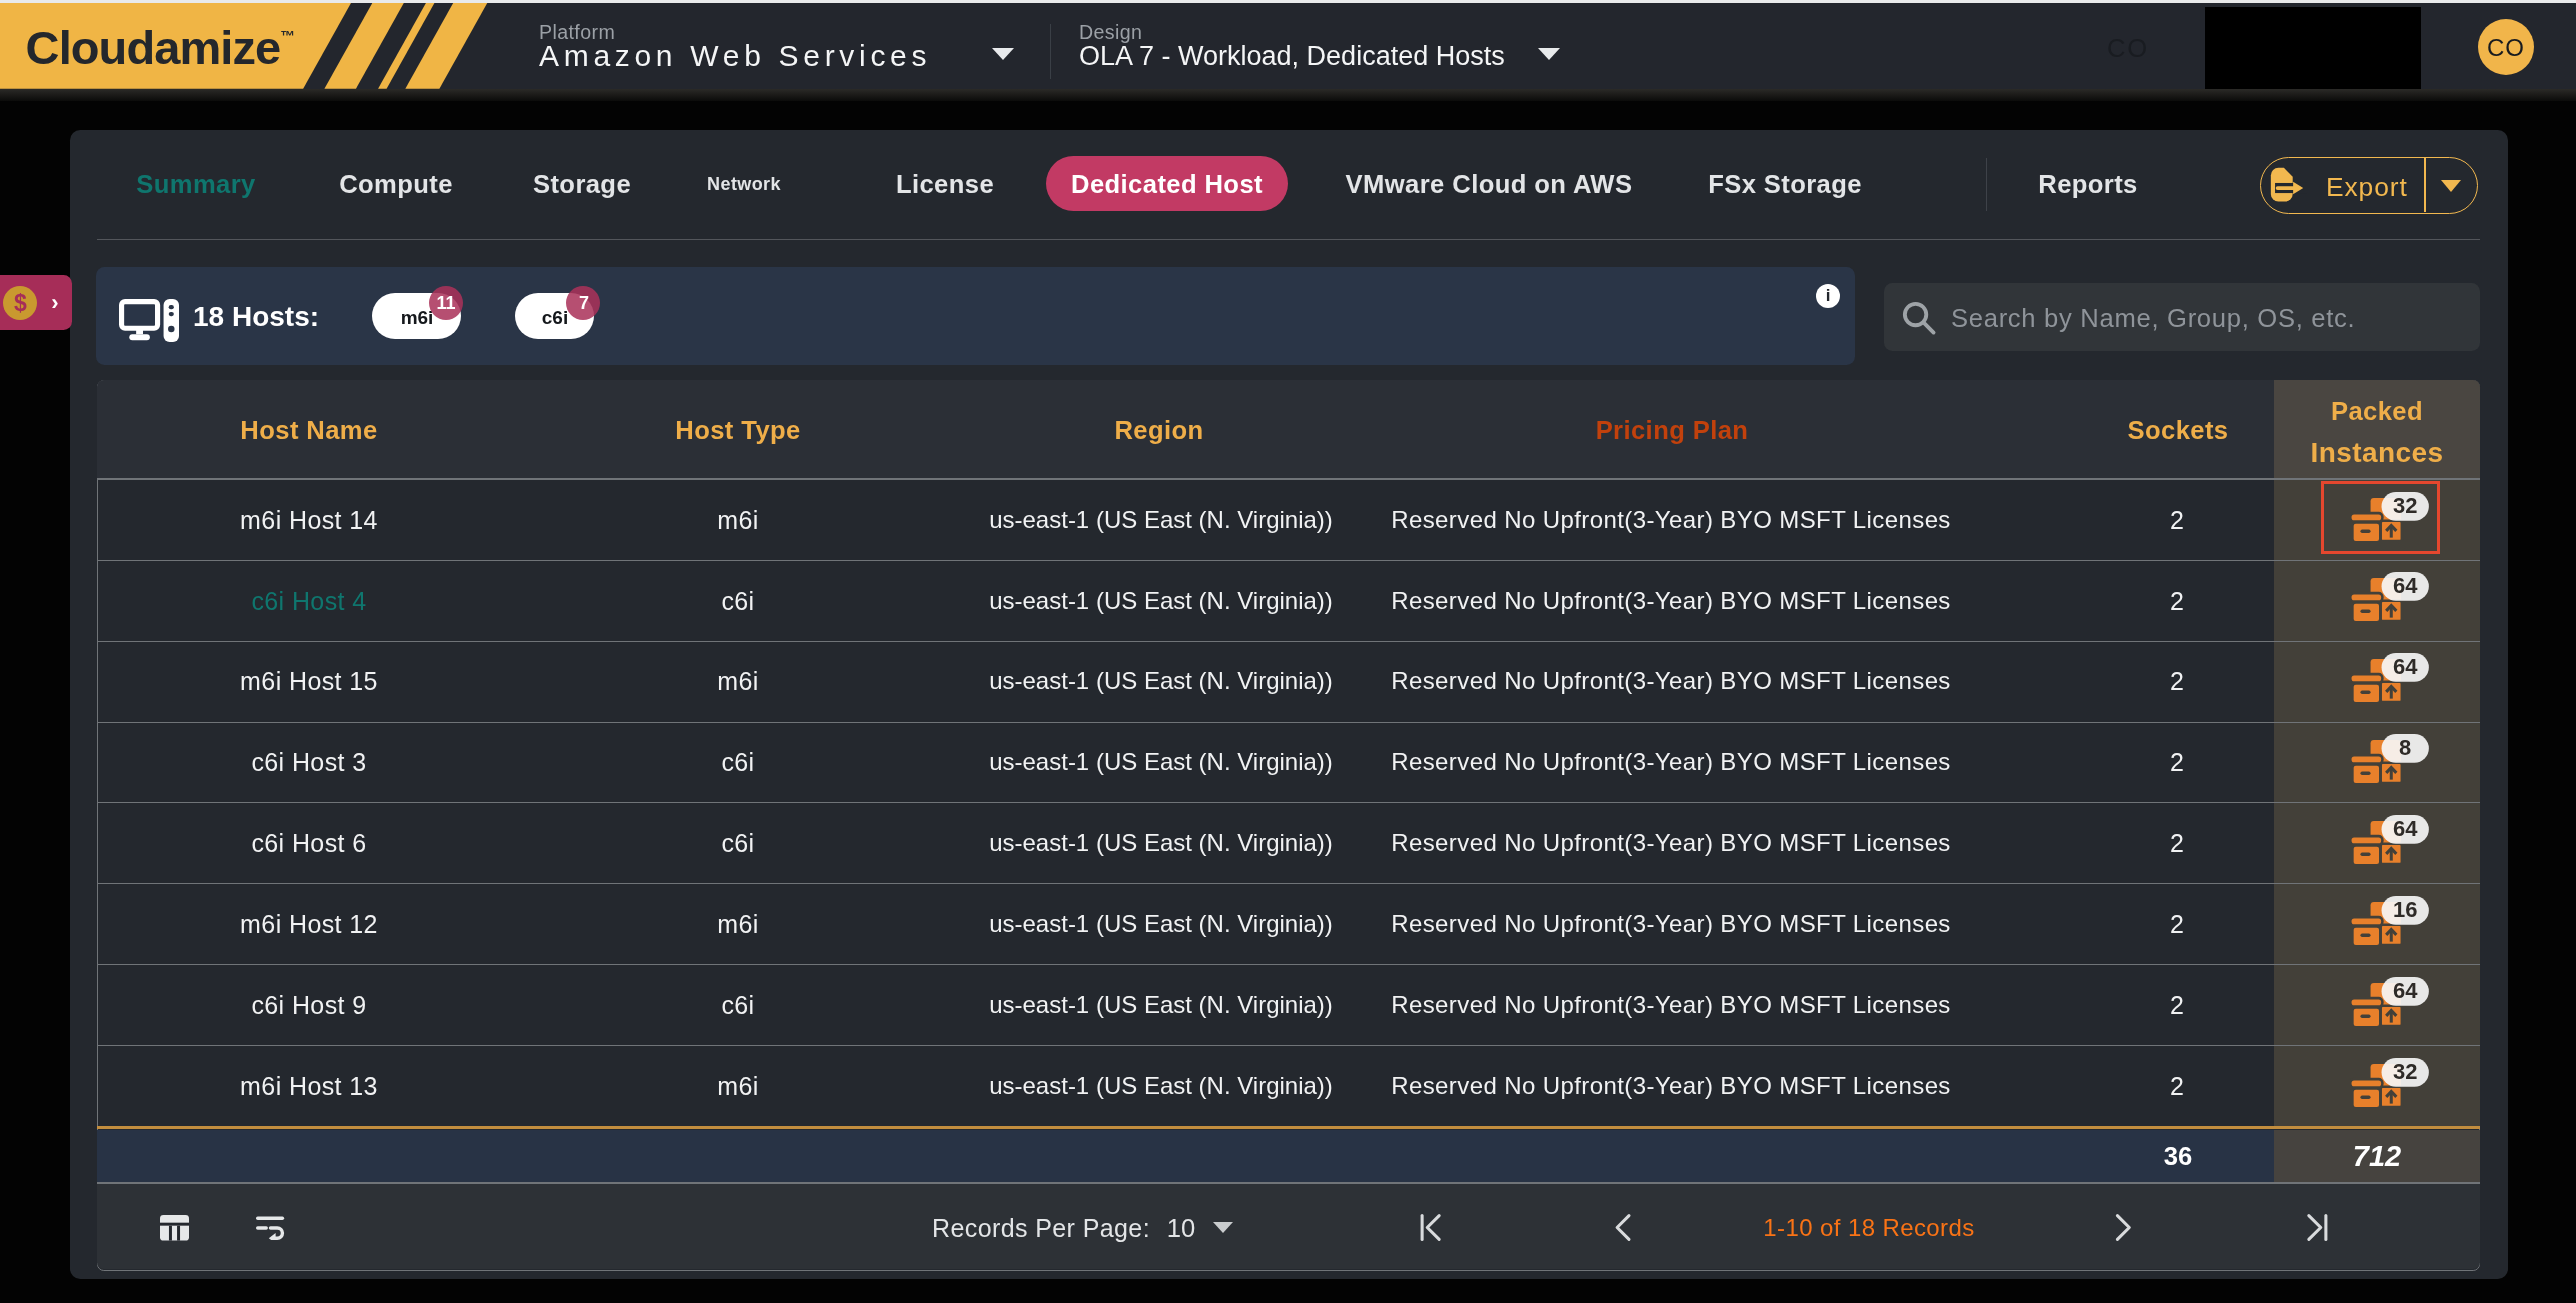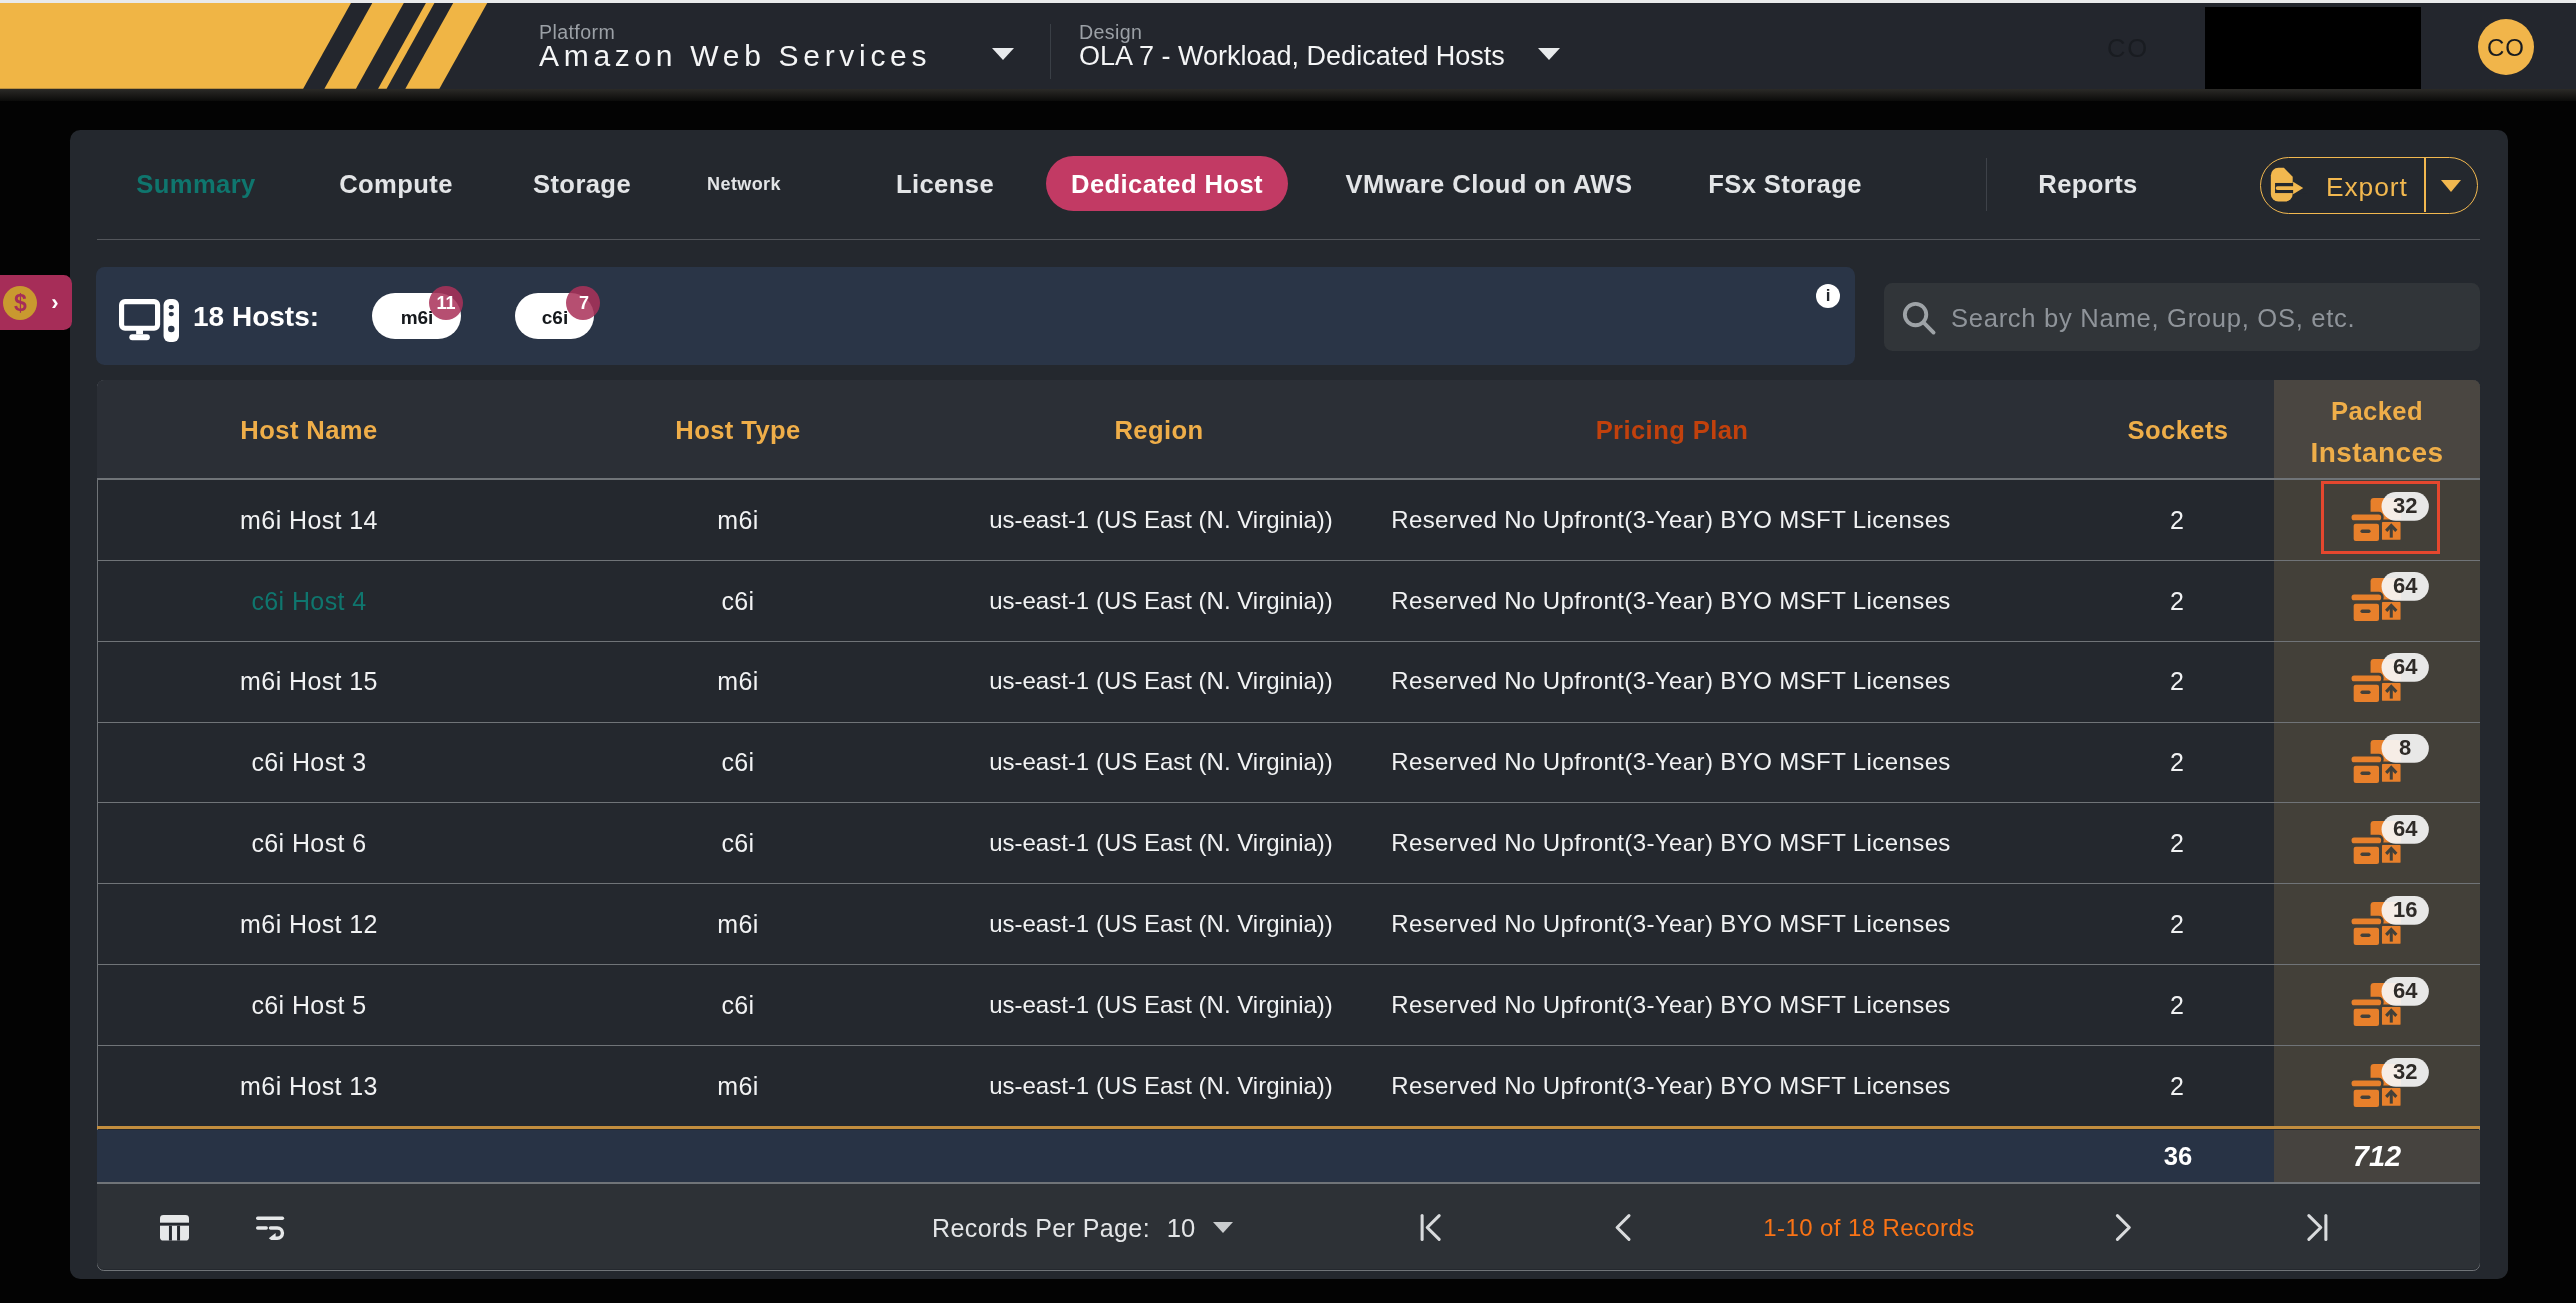--- a/index.html
+++ b/index.html
@@ -9,20 +9,21 @@
 </style></head><body>
 
 <div class="a" style="left:0;top:0;width:2576px;height:2.6px;background:#E9EAEB;z-index:50;"></div>
 <div class="a" style="left:0;top:0;width:2576px;height:89px;background:#23262D;">
 <svg class="a" style="left:0;top:0" width="562" height="89" viewBox="0 0 660 104">
 <polygon points="0,0 414,0 356,104 0,104" fill="#F0B545"></polygon>
 <polygon points="439,0 476,0 418,104 381,104" fill="#F0B545"></polygon>
 <polygon points="502,0 512,0 454,104 444,104" fill="#F0B545"></polygon>
 <polygon points="534,0 574,0 516,104 476,104" fill="#F0B545"></polygon>
 </svg>
+<div class="l" style="left:25.6px;top:47px;font-size:47px;font-weight:700;color:#24272C;letter-spacing:-0.9px;">Cloudamize<span style="font-size:14.5px;vertical-align:23px;letter-spacing:0;">™</span></div>
 <div class="l" style="left:539px;top:32px;font-size:19.6px;color:#9BA0A6;letter-spacing:0.4px;">Platform</div>
 <div class="l" style="left:539px;top:56px;font-size:30px;color:#F4F5F6;letter-spacing:4.7px;">Amazon Web Services</div>
 <div class="a" style="left:992px;top:48px;width:0;height:0;border-left:11px solid transparent;border-right:11px solid transparent;border-top:12.8px solid #E8EAEC;"></div>
 <div class="a" style="left:1050px;top:24px;width:0.9px;height:55px;background:#3A3F46;"></div>
 <div class="l" style="left:1079px;top:32px;font-size:19.6px;color:#9BA0A6;letter-spacing:0.4px;">Design</div>
 <div class="l" style="left:1079px;top:56px;font-size:27px;color:#F4F5F6;letter-spacing:0;">OLA 7 - Workload, Dedicated Hosts</div>
 <div class="a" style="left:1538px;top:48px;width:0;height:0;border-left:11px solid transparent;border-right:11px solid transparent;border-top:12.8px solid #E8EAEC;"></div>
 <div class="c" style="left:2128px;top:48px;font-size:25.6px;font-weight:400;color:#191C21;letter-spacing:1.7px;">CO</div>
 <div class="a" style="left:2205px;top:6.8px;width:216px;height:82px;background:#000;"></div>
 <div class="a" style="left:2478px;top:19px;width:56px;height:56px;border-radius:50%;background:#F1B54A;"></div>
@@ -203,21 +204,21 @@
 <rect x="4" y="37.5" width="30" height="20.5" rx="2.5" fill="#E8802B"></rect>
 <rect x="12" y="44.5" width="12" height="4" rx="2" fill="#434039"></rect>
 <g stroke="#434039" stroke-width="3.6" fill="none">
 <line x1="48.5" y1="54" x2="48.5" y2="41"></line>
 <polyline points="42.5,46 48.5,39.5 54.5,46"></polyline>
 </g>
 <rect x="37" y="0" width="56" height="34" rx="17" fill="rgba(246,246,246,0.92)"></rect>
 <text x="65" y="25" text-anchor="middle" font-family="Liberation Sans,sans-serif" font-size="26" font-weight="700" fill="#2E2B28">16</text>
 </svg>
 <div class="a" style="left:97px;top:964px;width:2383px;height:1.3px;background:#707478;"></div>
-<div class="c" style="left:309px;top:1005px;font-size:25px;color:#F1F2F3;letter-spacing:0.4px;">c6i Host 5</div>
+<div class="c" style="left:309px;top:1005px;font-size:25px;color:#F1F2F3;letter-spacing:0.4px;">c6i Host 9</div>
 <div class="c" style="left:738px;top:1005px;font-size:25px;color:#F1F2F3;letter-spacing:0.4px;">c6i</div>
 <div class="c" style="left:1161px;top:1005px;font-size:24px;color:#F1F2F3;">us-east-1 (US East (N. Virginia))</div>
 <div class="c" style="left:1671px;top:1005px;font-size:24px;color:#F1F2F3;letter-spacing:0.4px;">Reserved No Upfront(3-Year) BYO MSFT Licenses</div>
 <div class="c" style="left:2177px;top:1005px;font-size:25px;color:#F1F2F3;">2</div>
 <svg class="a" style="left:2350px;top:977px;" width="80" height="49" viewBox="0 0 94 58">
 <rect x="24" y="7" width="36" height="28" rx="4" fill="#E8802B"></rect>
 <rect x="36" y="34" width="25" height="24" rx="2.5" fill="#E8802B" stroke="#434039" stroke-width="3"></rect>
 <rect x="0" y="25" width="38" height="10" rx="4.5" fill="#E8802B" stroke="#434039" stroke-width="3"></rect>
 <rect x="4" y="37.5" width="30" height="20.5" rx="2.5" fill="#E8802B"></rect>
 <rect x="12" y="44.5" width="12" height="4" rx="2" fill="#434039"></rect>

